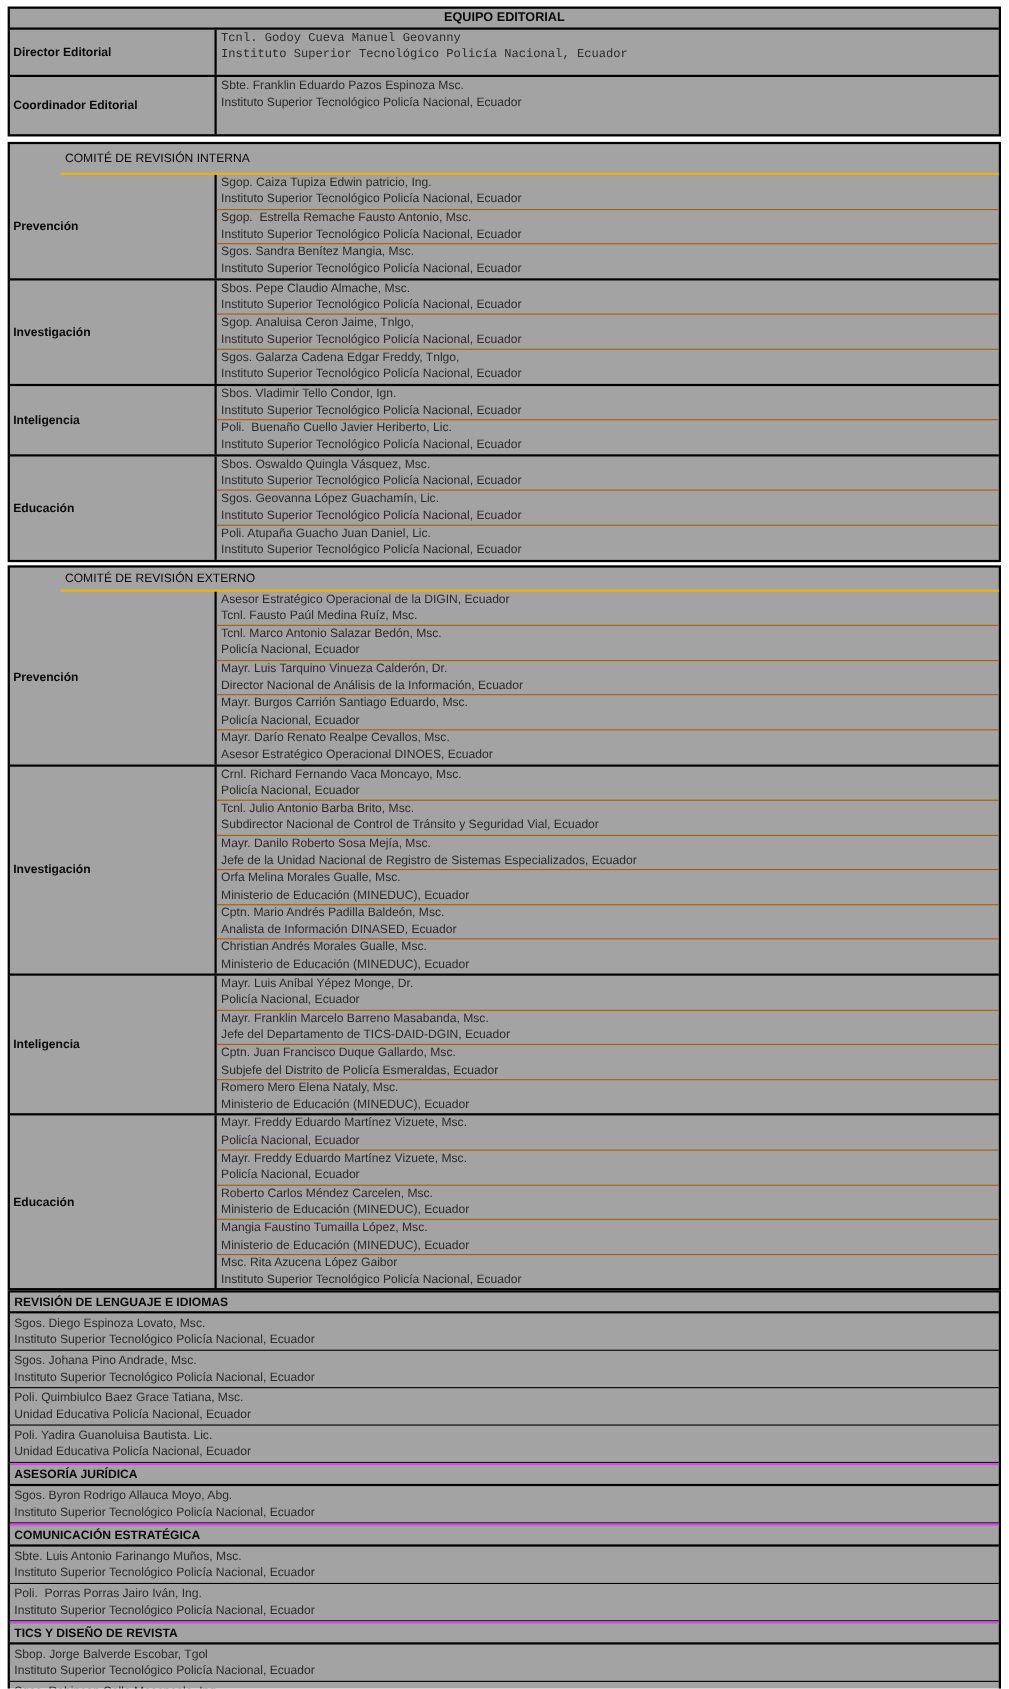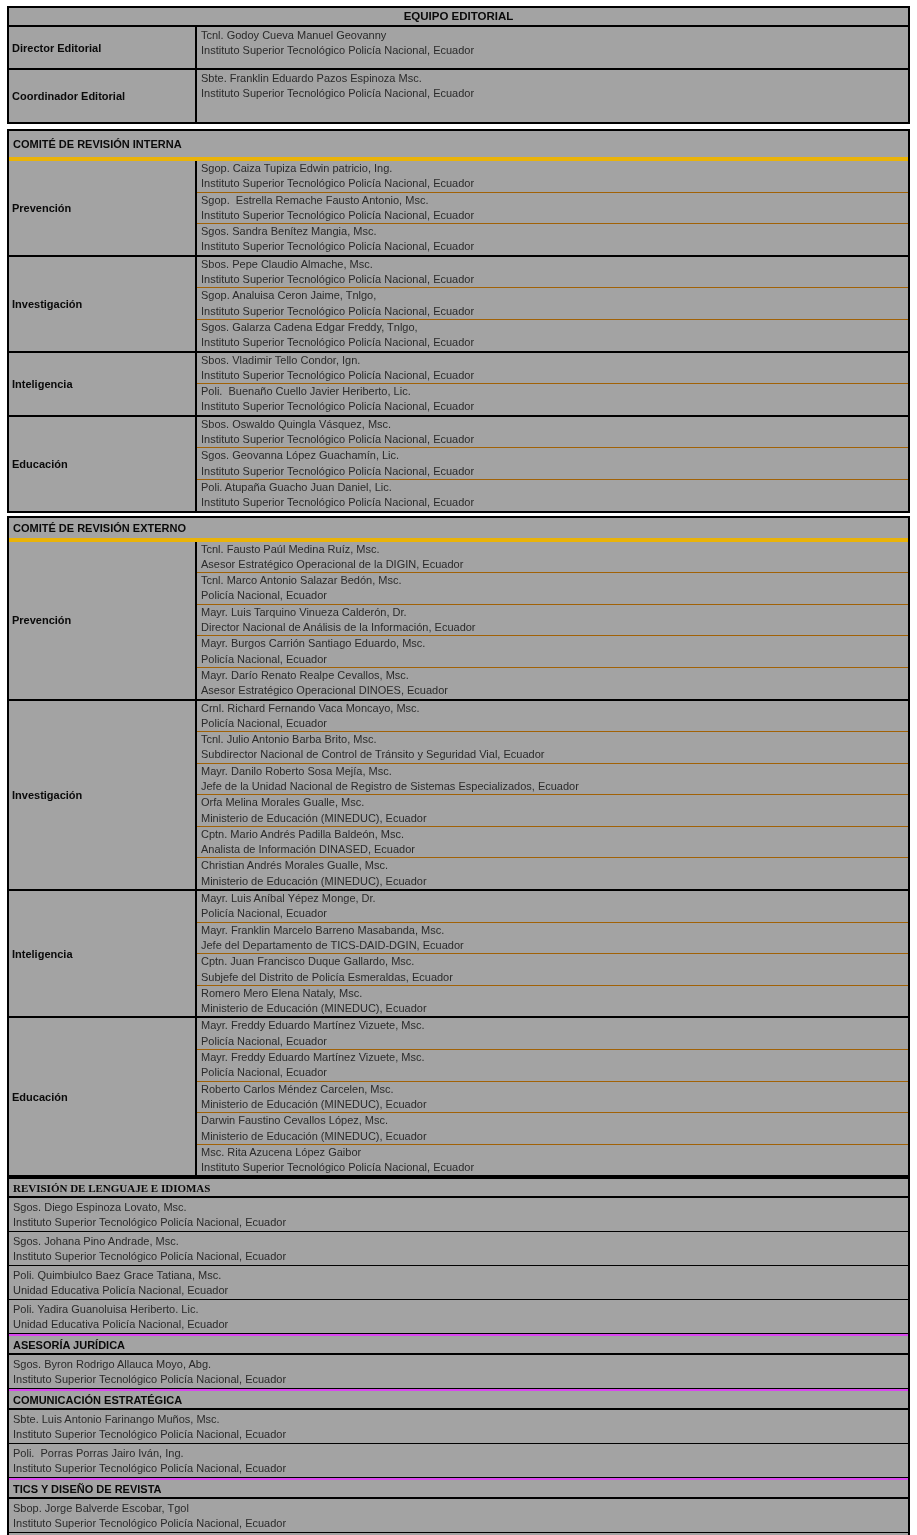--- a/index.html
+++ b/index.html
@@ -42,25 +42,26 @@
     align-items: center;
     padding: 0 3px;
     white-space: pre;
   }
   .lead-entries { padding: 1px 0 0 0; }
   .lead-row.r1 { min-height: 43px; }
   .lead-row.r2 { min-height: 52px; }
 
   
   .section-header {
-    font-weight: bold;
+    font-weight: normal;
     color: #0a0a0a;
     padding: 7px 4px;
-    border-bottom: 4px solid #eab308;
-    white-space: pre;
+    border-bottom: 2px solid #eab308;
+    white-space: pre;
+    margin-left: 46px;
   }
   .section-header.compact { padding: 4px 4px; }
 
   
   .group-row {
     display: grid;
     grid-template-columns: 188px 1fr;
     border-bottom: 2px solid #000;
   }
   .group-row:last-child { border-bottom: none; }
@@ -76,42 +77,42 @@
 
   
   .flat-header {
     font-weight: bold;
     color: #0a0a0a;
     padding: 3px 4px 2px 4px;
     border-top: 2px solid #d946ef;
     border-bottom: 2px solid #000;
     white-space: pre;
   }
-  .flat-header.first { border-top: none; font-family: Liberation Serif, serif; }
+  .flat-header.first { border-top: none; }
   .flat-entry { border-bottom: 1px solid #000; padding: 2px 16px 1px 4px; }
   .flat-entry.last { border-bottom: none; }
   .flat-entry .line {
     height: 15px;
     line-height: 15.2px;
     white-space: pre;
     overflow: hidden;
   }
 </style>
 </head>
 <body>
 
 <div class="doc">
 
   <div class="block">
     <div class="title-row">EQUIPO EDITORIAL</div>
     <div id="leadership-container">
         <div class="lead-row r1">
           <div class="role-cell">Director Editorial</div>
           <div class="lead-entries">
-            <div class="entry" style="border-bottom: none;">
+            <div class="entry" style="border-bottom: none; font-family: Liberation Mono, monospace;">
               <div class="line">Tcnl. Godoy Cueva Manuel Geovanny</div>
               <div class="line">Instituto Superior Tecnológico Policía Nacional, Ecuador</div>
             </div>
           </div>
         </div>
         <div class="lead-row r2">
           <div class="role-cell">Coordinador Editorial</div>
           <div class="lead-entries">
             <div class="entry" style="border-bottom: none;">
               <div class="line">Sbte. Franklin Eduardo Pazos Espinoza Msc.</div>
@@ -192,22 +193,22 @@
           </div>
         </div>
       </div>
       <div class="gap-b"></div>
       <div class="block">
         <div class="section-header compact">COMITÉ DE REVISIÓN EXTERNO</div>
         <div class="group-row">
           <div class="role-cell">Prevención</div>
           <div class="entries">
             <div class="entry">
+              <div class="line">Asesor Estratégico Operacional de la DIGIN, Ecuador</div>
               <div class="line">Tcnl. Fausto Paúl Medina Ruíz, Msc.</div>
-              <div class="line">Asesor Estratégico Operacional de la DIGIN, Ecuador</div>
             </div>
             <div class="entry">
               <div class="line">Tcnl. Marco Antonio Salazar Bedón, Msc.</div>
               <div class="line">Policía Nacional, Ecuador</div>
             </div>
             <div class="entry">
               <div class="line">Mayr. Luis Tarquino Vinueza Calderón, Dr.</div>
               <div class="line">Director Nacional de Análisis de la Información, Ecuador</div>
             </div>
             <div class="entry">
@@ -279,21 +280,21 @@
             </div>
             <div class="entry">
               <div class="line">Mayr. Freddy Eduardo Martínez Vizuete, Msc.</div>
               <div class="line">Policía Nacional, Ecuador</div>
             </div>
             <div class="entry">
               <div class="line">Roberto Carlos Méndez Carcelen, Msc.</div>
               <div class="line">Ministerio de Educación (MINEDUC), Ecuador</div>
             </div>
             <div class="entry">
-              <div class="line">Darwin Faustino Cevallos López, Msc.</div>
+              <div class="line">Mangia Faustino Tumailla López, Msc.</div>
               <div class="line">Ministerio de Educación (MINEDUC), Ecuador</div>
             </div>
             <div class="entry">
               <div class="line">Msc. Rita Azucena López Gaibor</div>
               <div class="line">Instituto Superior Tecnológico Policía Nacional, Ecuador</div>
             </div>
           </div>
         </div>
       </div>
     </div>
@@ -306,21 +307,21 @@
       </div>
       <div class="flat-entry">
         <div class="line">Sgos. Johana Pino Andrade, Msc.</div>
         <div class="line">Instituto Superior Tecnológico Policía Nacional, Ecuador</div>
       </div>
       <div class="flat-entry">
         <div class="line">Poli. Quimbiulco Baez Grace Tatiana, Msc.</div>
         <div class="line">Unidad Educativa Policía Nacional, Ecuador</div>
       </div>
       <div class="flat-entry">
-        <div class="line">Poli. Yadira Guanoluisa Heriberto. Lic.</div>
+        <div class="line">Poli. Yadira Guanoluisa Bautista. Lic.</div>
         <div class="line">Unidad Educativa Policía Nacional, Ecuador</div>
       </div>
       <div class="flat-header">ASESORÍA JURÍDICA</div>
       <div class="flat-entry">
         <div class="line">Sgos. Byron Rodrigo Allauca Moyo, Abg.</div>
         <div class="line">Instituto Superior Tecnológico Policía Nacional, Ecuador</div>
       </div>
       <div class="flat-header">COMUNICACIÓN ESTRATÉGICA</div>
       <div class="flat-entry">
         <div class="line">Sbte. Luis Antonio Farinango Muños, Msc.</div>

